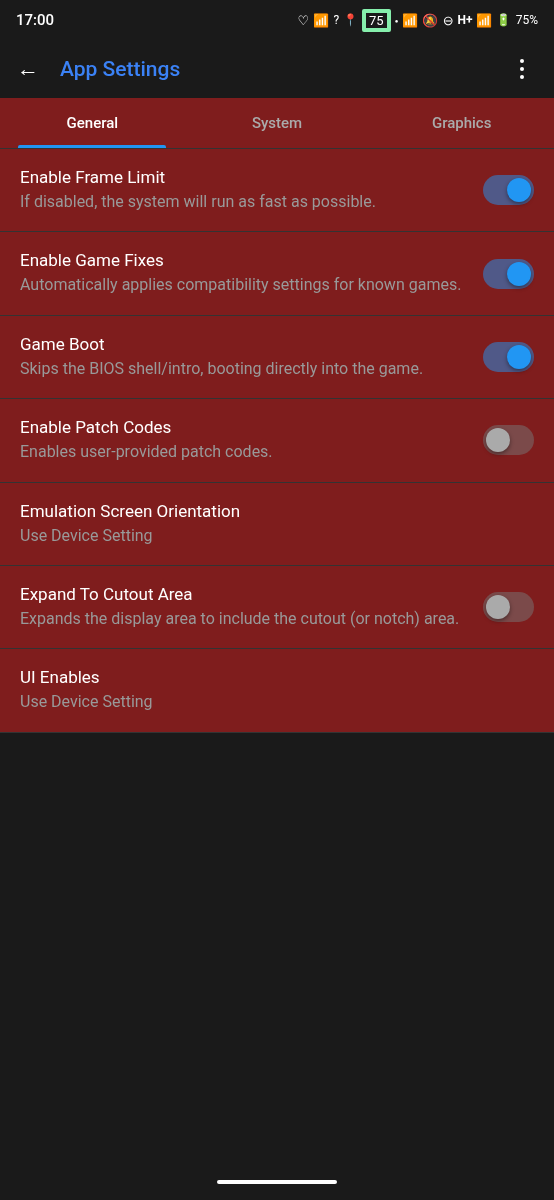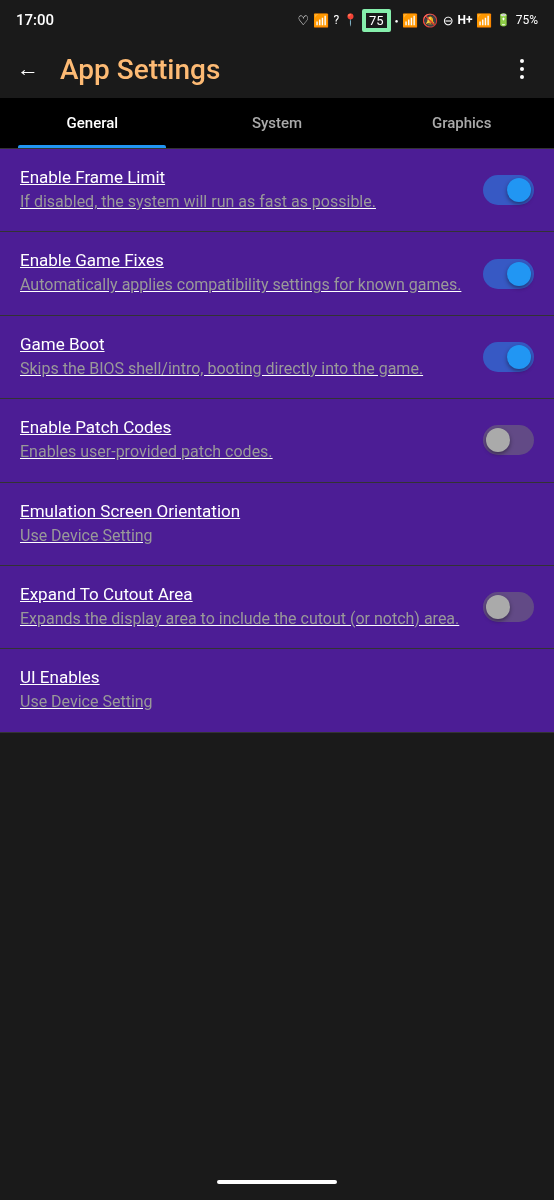--- a/index.html
+++ b/index.html
@@ -50,23 +50,23 @@
       align-items: center;
       justify-content: center;
       cursor: pointer;
     }
     .back-arrow {
       font-size: 22px;
       color: #fff;
     }
     .app-bar-title {
       flex: 1;
-      font-size: 28px;
+      font-size: 21px;
       font-weight: 500;
-      color: #fdba74;
+      color: #3b82f6;
       margin-left: 8px;
     }
     .more-btn {
       width: 48px;
       height: 48px;
       display: flex;
       align-items: center;
       justify-content: center;
       cursor: pointer;
     }
@@ -80,21 +80,21 @@
       width: 4px;
       height: 4px;
       background: #fff;
       border-radius: 50%;
       display: block;
     }
 
     
     .tabs {
       display: flex;
-      background: #000000;
+      background: #7f1d1d;
       border-bottom: 1px solid #333;
     }
     .tab {
       flex: 1;
       height: 50px;
       display: flex;
       align-items: center;
       justify-content: center;
       font-size: 15px;
       font-weight: 500;
@@ -111,22 +111,21 @@
       bottom: 0;
       left: 10%;
       width: 80%;
       height: 3px;
       background: #2196f3;
       border-radius: 2px 2px 0 0;
     }
 
     
     .settings-content {
-      background: #4c1d95;
-      text-decoration: underline;
+      background: #7f1d1d;
     }
 
     
     .setting-item {
       display: flex;
       align-items: center;
       padding: 18px 20px;
       border-bottom: 1px solid #333;
       min-height: 72px;
     }

